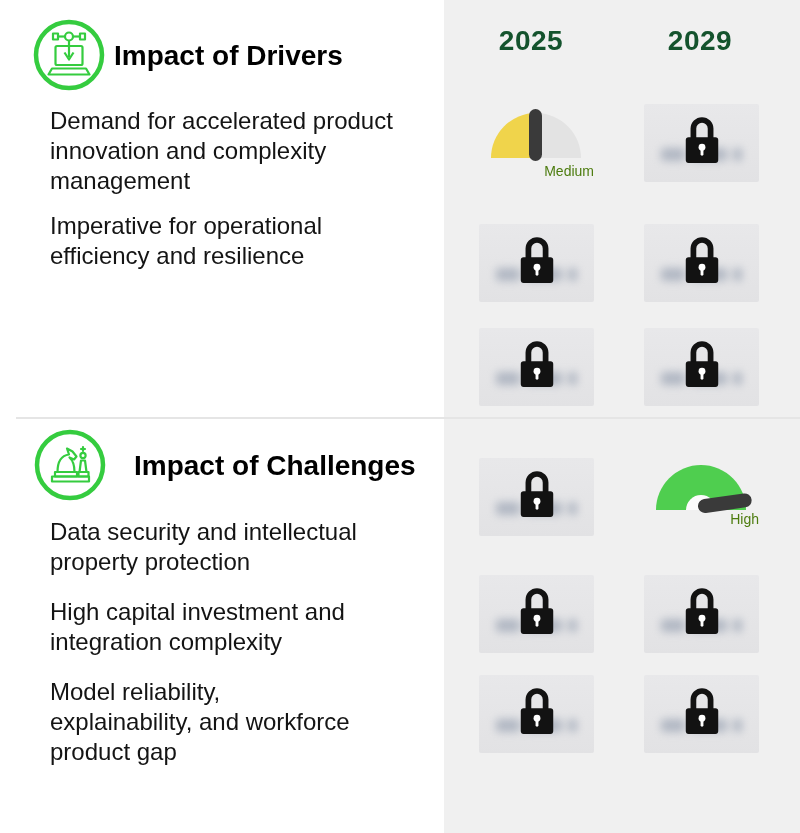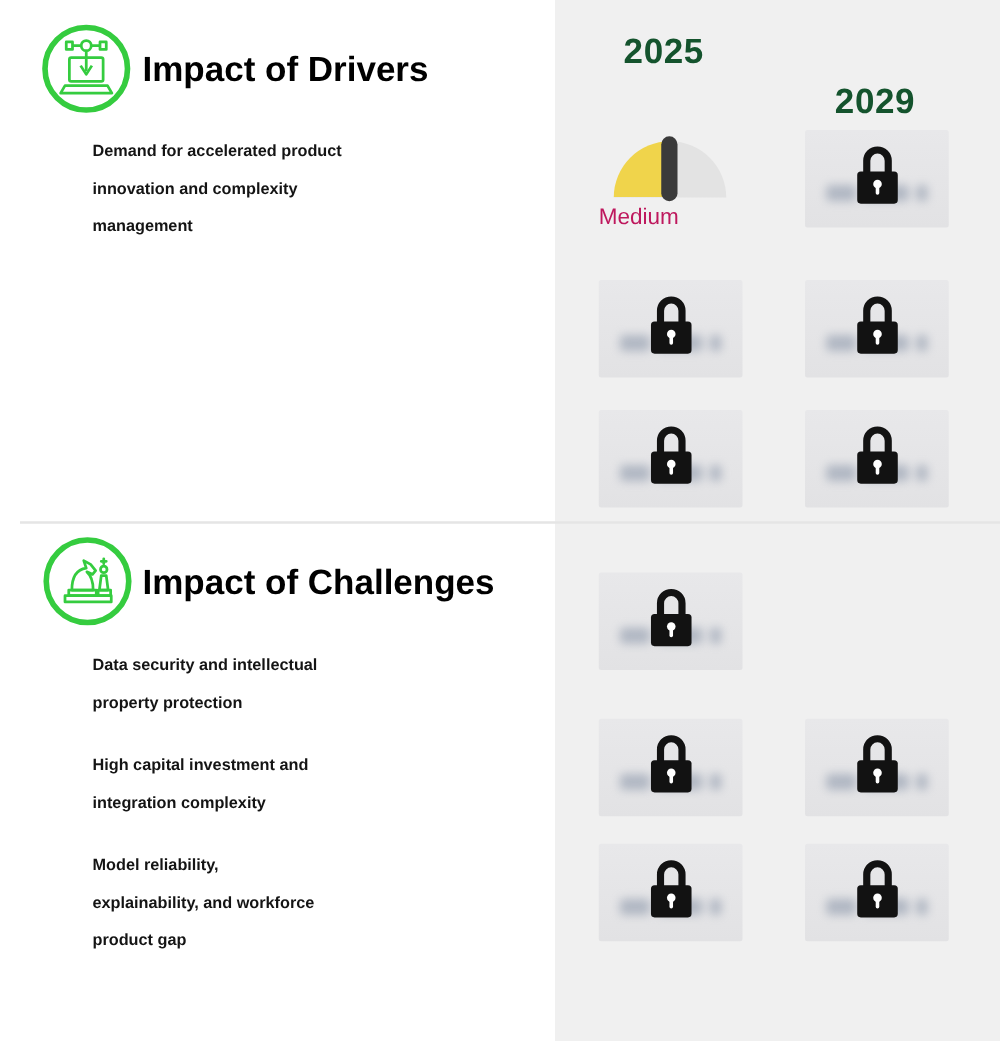--- a/index.html
+++ b/index.html
@@ -3,29 +3,29 @@
 <meta charset="utf-8">
 <style>
   html,body{margin:0;padding:0;background:#fff;}
   .stage{position:relative;width:800px;height:833px;overflow:hidden;background:#fff;
          font-family:"Liberation Sans",sans-serif;}
   .right-panel{position:absolute;left:444px;top:0;width:356px;height:833px;background:#F0F0F0;}
   .divider{position:absolute;left:16px;top:417px;width:784px;height:2px;background:#E5E5E5;}
 
   .col-header{position:absolute;top:25px;width:124px;text-align:center;
               font-size:28px;font-weight:700;color:#14532d;letter-spacing:.5px;}
-  .col-2025{left:469px;} .col-2029{left:638px;margin-top:40px;}
+  .col-2025{left:469px;} .col-2029{left:638px;}
 
   .section-icon{position:absolute;width:72px;height:72px;}
   .icon-drivers{left:33px;top:19px;} .icon-challenges{left:34px;top:429px;}
   .section-title{position:absolute;left:114px;font-size:28px;font-weight:700;color:#000000;}
-  .title-drivers{top:40px;} .title-challenges{top:450px;}
-
-  .item{position:absolute;left:50px;width:352px;font-size:13px;line-height:30px;
-        font-weight:700;color:#141414;white-space:pre-line;margin-left:24px;}
+  .title-drivers{top:40px;} .title-challenges{top:450px;margin-left:20px;}
+
+  .item{position:absolute;left:50px;width:352px;font-size:24px;line-height:30px;
+        font-weight:400;color:#141414;white-space:pre-line;}
   .item-d0{top:106px;} .item-d1{top:211px;} .item-d2{top:291px;}
   .item-c0{top:517px;} .item-c1{top:597px;} .item-c2{top:677px;}
 
   .cell{position:absolute;width:115px;height:78px;}
   .lock-cell{background:linear-gradient(180deg,#E8E8EA 0%,#E2E2E4 100%);border-radius:2px;}
   .blur-line{position:absolute;left:6px;right:6px;top:42px;height:16px;
              display:flex;justify-content:center;align-items:center;gap:6px;
              filter:blur(4px);opacity:.65;}
   .blur-line i{display:block;height:13px;border-radius:3px;background:#96A0B1;}
   .blur-line i:nth-child(1){width:24px;}
@@ -34,22 +34,22 @@
   .lock-svg{position:absolute;left:50%;top:9px;transform:translateX(-50%);width:42px;height:56px;}
 
   .arc{position:absolute;left:12px;top:9px;width:90px;height:45px;border-radius:90px 90px 0 0;}
   .arc-medium{background:conic-gradient(from -90deg at 50% 100%,#F0D44B 0 90deg,#E3E3E3 90deg 180deg);}
   .arc-high{top:7px;background:#4FCE4F;}
   .arc-high::after{content:"";position:absolute;left:50%;bottom:0;transform:translateX(-50%);
                    width:30px;height:15px;border-radius:30px 30px 0 0;background:#FCFCFC;}
   .needle-up{position:absolute;left:50px;top:5px;width:13px;height:52px;border-radius:7px;background:#3A3A3A;}
   .needle-right{position:absolute;left:54px;top:41px;width:54px;height:14px;border-radius:7px;
                 background:#3A3A3A;transform:rotate(-8deg);transform-origin:7px 7px;}
-  .gauge-label{position:absolute;left:0;width:100%;text-align:left;
-               font-size:18px;font-weight:500;color:#be185d;}
+  .gauge-label{position:absolute;left:0;width:100%;text-align:right;
+               font-size:14px;font-weight:500;color:#4d7c0f;}
   .label-medium{top:59px;} .label-high{top:53px;}
 </style>
 </head>
 <body>
 
 <div class="stage">
   <div class="right-panel"></div>
   <div class="divider"></div>
 
   <div class="col-header col-2025">2025</div>
@@ -67,20 +67,22 @@
         <path d="M31.5 33.5 L36 40.5 L40.5 33.5"></path>
       <rect x="22.5" y="27" width="27" height="19" rx="1.5"></rect>
       <path d="M19 49.5 h34 l3.5 6 h-41 z"></path>
     </g>
   </svg>
   <div class="section-title title-drivers">Impact of Drivers</div>
 
   <div class="item item-d0">Demand for accelerated product
 innovation and complexity
 management</div>
+  <div class="item item-d1">Imperative for operational
+efficiency and resilience</div>
 
   <div class="cell" style="left:479px;top:104px">
     <div class="arc arc-medium"></div>
     <div class="needle-up"></div>
     <div class="gauge-label label-medium">Medium</div>
   </div>
   <div class="cell lock-cell" style="left:644px;top:104px">
     <div class="blur-line">
         <i></i>
         <i></i>
@@ -176,20 +178,25 @@
         <i></i>
         <i></i>
       </div>
     <svg class="lock-svg" viewBox="0 0 44 58">
       <path d="M13 26 V16 a9 9 0 0 1 18 0 V26" fill="none" stroke="#121212" stroke-width="6"></path>
       <rect x="5" y="25" width="34" height="27" rx="3" fill="#121212"></rect>
       <circle cx="22" cy="35.5" r="3.6" fill="#fff"></circle>
       <rect x="20.5" y="37" width="3" height="7.5" rx="1.5" fill="#fff"></rect>
     </svg>
   </div>
+  <div class="cell" style="left:644px;top:458px">
+    <div class="arc arc-high"></div>
+    <div class="needle-right"></div>
+    <div class="gauge-label label-high">High</div>
+  </div>
 
   <div class="cell lock-cell" style="left:479px;top:575px">
     <div class="blur-line">
         <i></i>
         <i></i>
         <i></i>
       </div>
     <svg class="lock-svg" viewBox="0 0 44 58">
       <path d="M13 26 V16 a9 9 0 0 1 18 0 V26" fill="none" stroke="#121212" stroke-width="6"></path>
       <rect x="5" y="25" width="34" height="27" rx="3" fill="#121212"></rect>

